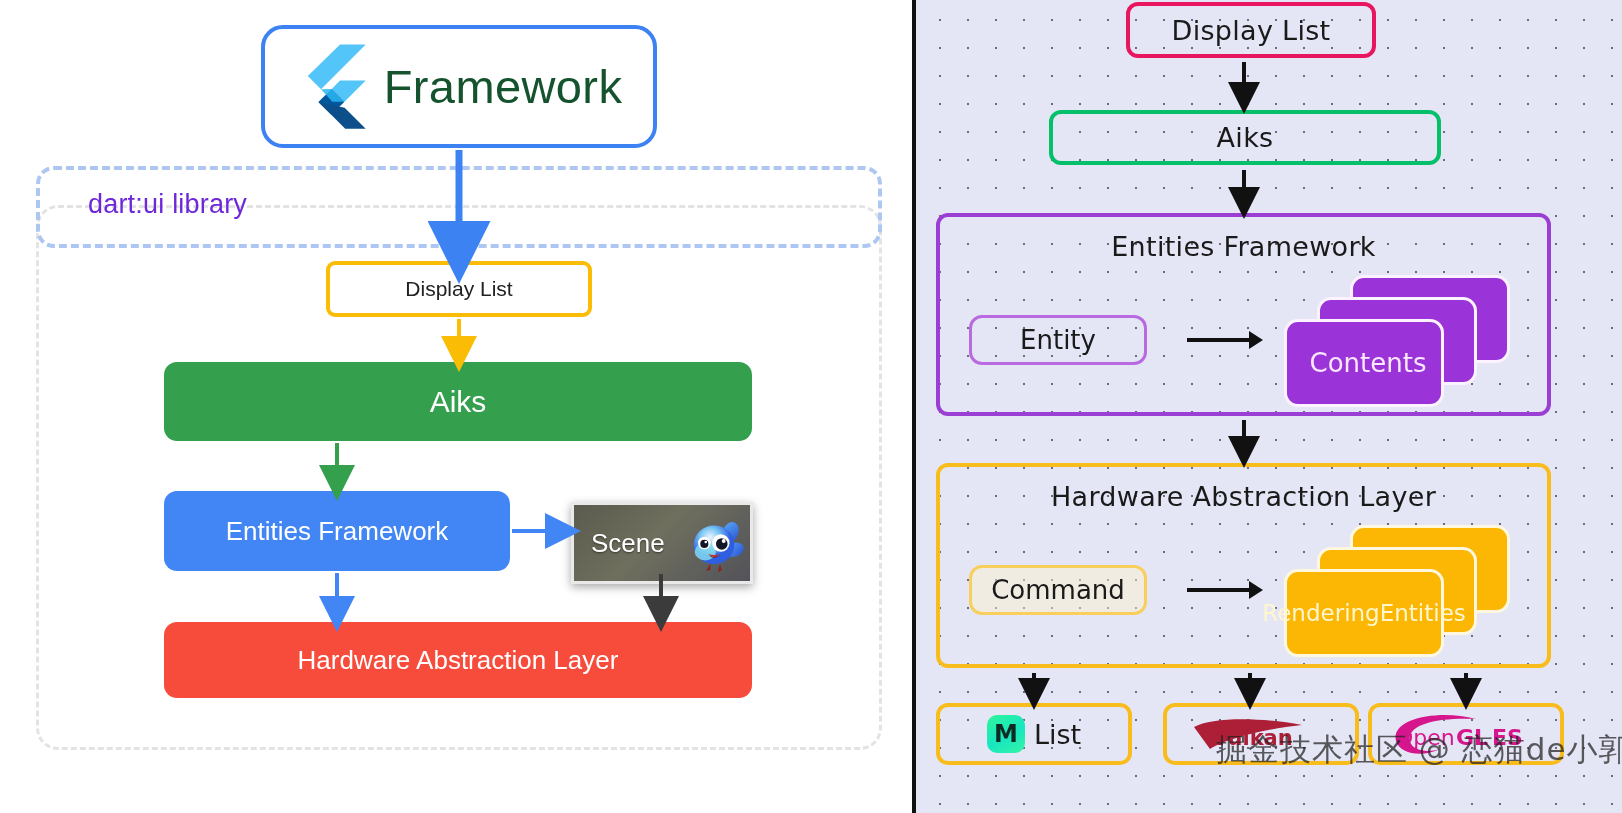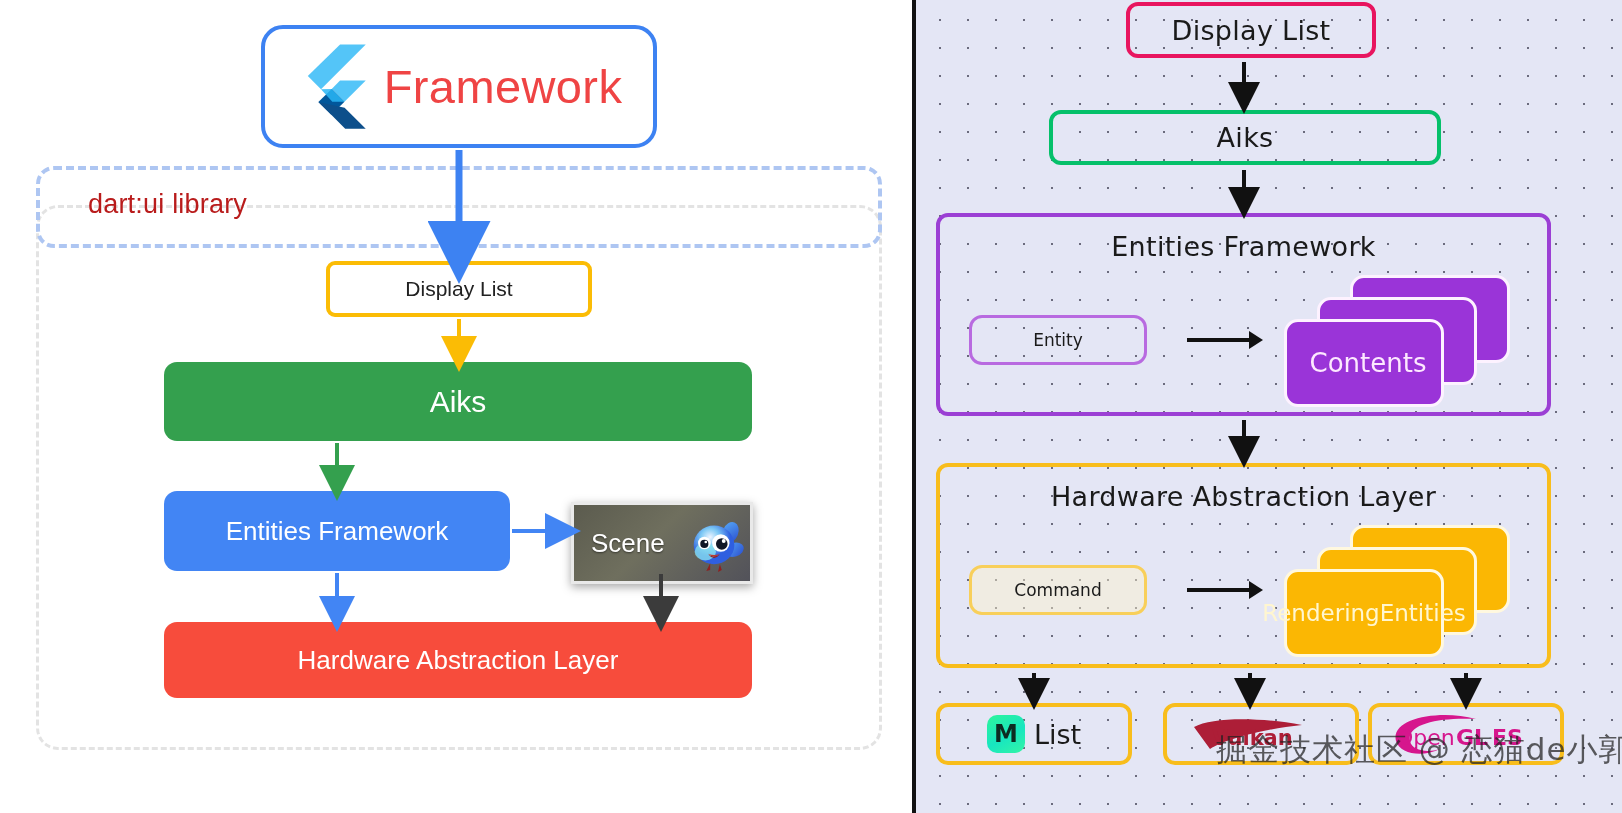--- a/index.html
+++ b/index.html
@@ -22,21 +22,21 @@
   .dartui-box {
     position: absolute;
     left: 36px; top: 166px; width: 846px; height: 82px;
     border: 4px dashed #aec6f2;
     border-radius: 18px;
   }
   .dartui-label {
     position: absolute;
     left: 88px; top: 189px;
     font-size: 27px;
-    color: #b91c1c;
+    color: #6d28d9;
     letter-spacing: .2px;
     white-space: nowrap;
   }
 
   
   .engine-box {
     position: absolute;
     left: 36px; top: 205px; width: 846px; height: 545px;
     border: 3px dashed #e3e3e3;
     border-radius: 22px;
@@ -54,21 +54,21 @@
     position: absolute;
     left: 261px; top: 25px; width: 396px; height: 123px;
     background: #ffffff;
     border: 4px solid #3d82f2;
     border-radius: 22px;
     display: flex; align-items: center; justify-content: center;
     gap: 16px;
   }
   .flutter-logo { width: 72px; height: 88px; flex: none; }
   .framework-text {
-    font-size: 47px; color: #ef4444; letter-spacing: .4px; white-space: nowrap;
+    font-size: 47px; color: #14532d; letter-spacing: .4px; white-space: nowrap;
   }
 
   
   .display-list-box {
     position: absolute;
     left: 326px; top: 261px; width: 266px; height: 56px;
     background: #ffffff;
     border: 4px solid #fbbc05;
     border-radius: 9px;
     display: flex; align-items: center; justify-content: center;
@@ -156,21 +156,21 @@
   .sect-title { margin-top: 14px; }
 
   .inner-row {
     position: absolute; left: 0; top: 84px; width: 100%; height: 105px;
   }
   .chip {
     position: absolute;
     background: transparent;
     border-radius: 13px;
     display: flex; align-items: center; justify-content: center;
-    font-size: 17px; color: #1a1a1a;
+    font-size: 26px; color: #1a1a1a;
     font-family: "DejaVu Sans", sans-serif;
     white-space: nowrap;
   }
   .chip-entity {
     left: 29px; top: 14px; width: 178px; height: 50px;
     border: 3px solid #b86ae0;
   }
   .chip-command {
     left: 29px; top: 14px; width: 178px; height: 50px;
     border: 3px solid #f8cf5a;

